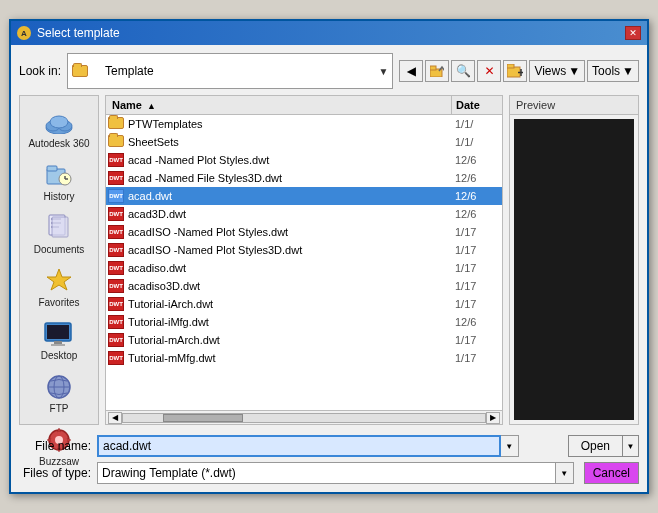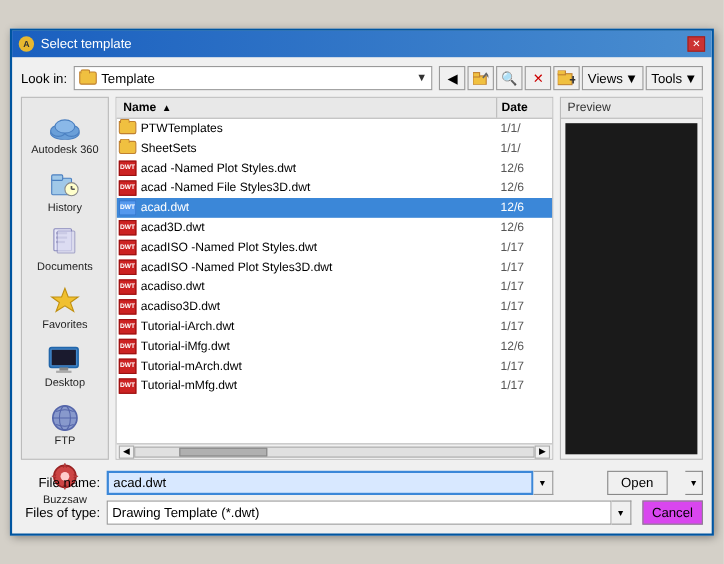--- a/index.html
+++ b/index.html
@@ -98,22 +98,22 @@
       white-space: nowrap;
     }
 
     .look-in-dropdown {
       display: flex;
       align-items: center;
       background: white;
       border: 1px solid #999;
       padding: 2px 4px;
       flex: 1;
-      height: 22px;
-      gap: 4px;
+      height: 36px;
+      gap: 17px;
       cursor: pointer;
     }
 
     .look-in-folder-icon {
       width: 16px;
       height: 12px;
       background: #f0c040;
       border: 1px solid #c08030;
       border-radius: 0 2px 2px 2px;
       position: relative;
@@ -447,21 +447,21 @@
 
     .action-buttons {
       display: flex;
       flex-direction: column;
       gap: 4px;
       margin-left: 4px;
     }
 
     .action-btn-row {
       display: flex;
-      gap: 16px;
+      gap: 0;
       padding-left: 39px;
     }
 
     .btn-open {
       height: 22px;
       padding: 0 12px;
       background: #f0f0f0;
       border: 1px solid #888;
       font-size: 12px;
       cursor: pointer;

